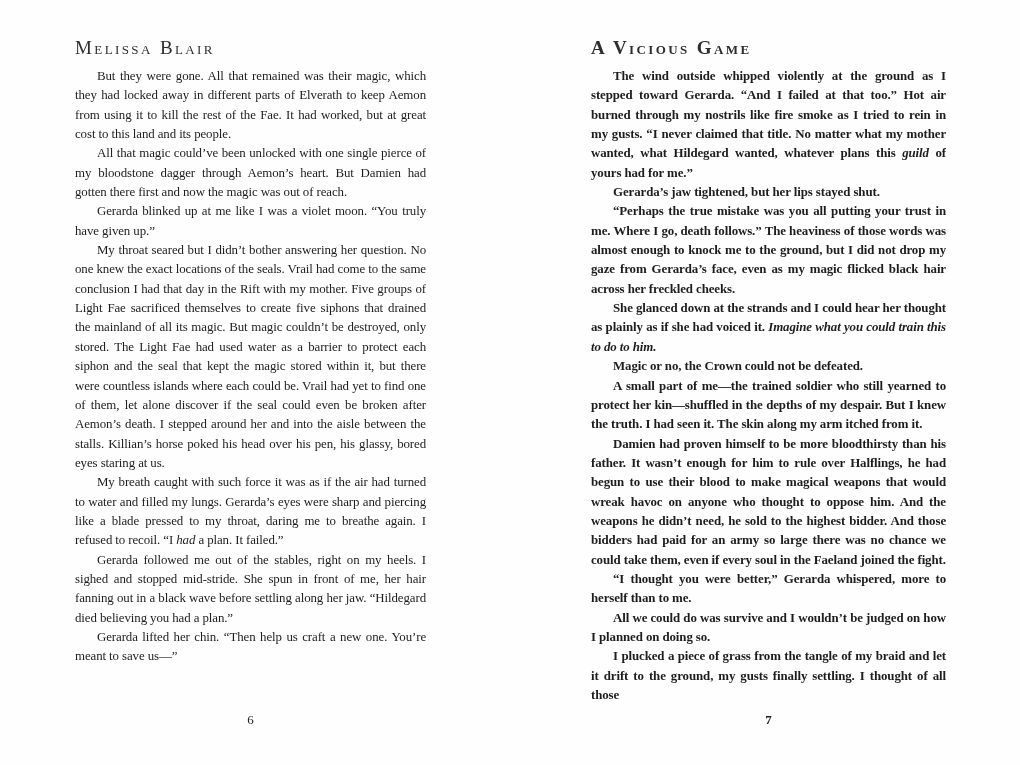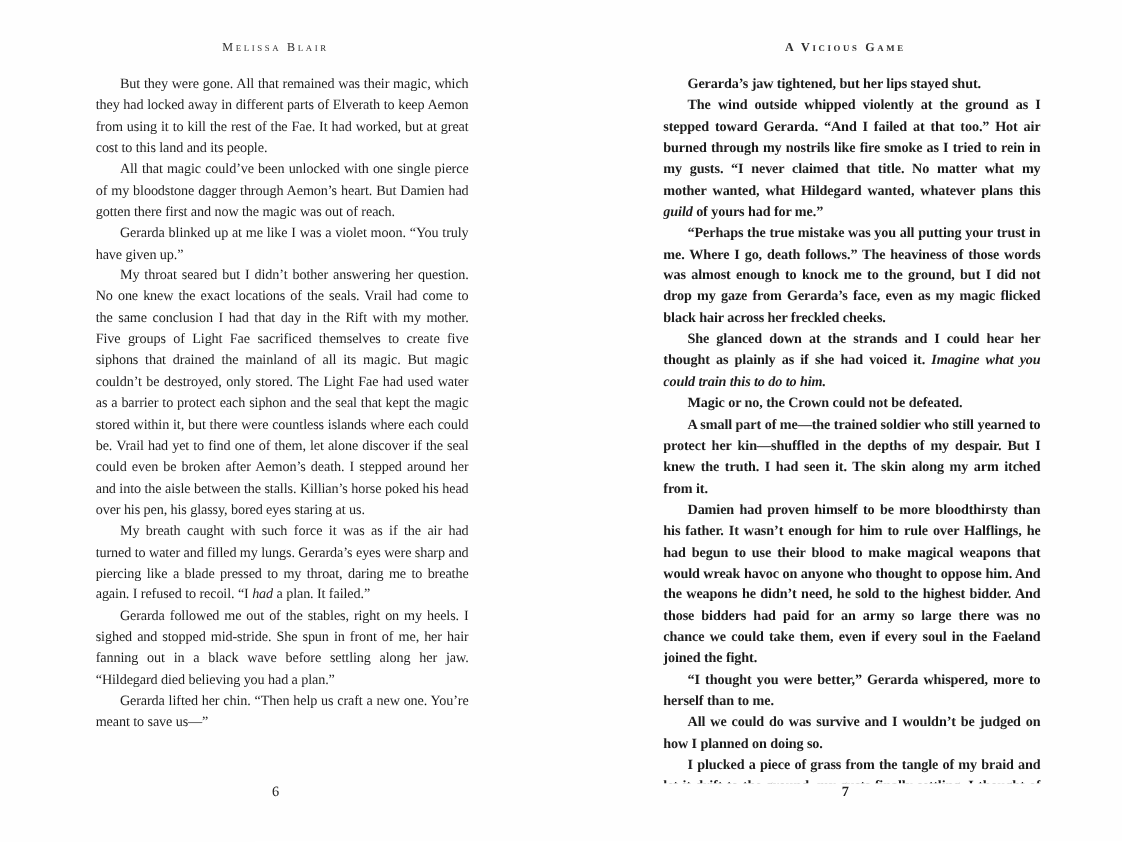--- a/index.html
+++ b/index.html
@@ -21,39 +21,38 @@
     height: 765px;
   }
   .page.left  { left: 75px;  width: 351px; }
   .page.right { left: 591px; width: 355px; font-weight: bold; }
 
   .running-head {
     position: absolute;
     top: 37px;
     left: 0;
     width: 100%;
-    text-align: center;
+    text-align: left;
     font-variant: small-caps;
-    font-size: 11px;
+    font-size: 19px;
     letter-spacing: 2.4px;
     color: #2e2e2e;
   }
 
   .page-body {
     position: absolute;
     top: 67px;
     left: 0;
     right: 0;
     height: 645px;
     overflow: hidden;
     font-size: 12.9px;
     line-height: 19.35px;
     letter-spacing: -0.1px;
     color: #1d1d1d;
-    margin-left: 12px;
   }
   .page-body p {
     margin: 0;
     text-indent: 22px;
     text-align: justify;
   }
   .page-body em {
     font-style: italic;
   }
 
@@ -82,22 +81,22 @@
         <p>My breath caught with such force it was as if the air had turned to water and filled my lungs. Gerarda’s eyes were sharp and piercing like a blade pressed to my throat, daring me to breathe again. I refused to recoil. “I <em>had</em> a plan. It failed.”</p>
         <p>Gerarda followed me out of the stables, right on my heels. I sighed and stopped mid-stride. She spun in front of me, her hair fanning out in a black wave before settling along her jaw. “Hildegard died believing you had a plan.”</p>
         <p>Gerarda lifted her chin. “Then help us craft a new one. You’re meant to save us—”</p>
       </div>
     <div class="folio">6</div>
   </section>
 
   <section class="page right">
     <header class="running-head">A Vicious Game</header>
     <div class="page-body">
+        <p>The wind outside whipped violently at the ground as I stepped toward Gerarda. “And I failed at that too.” Hot air burned through my nostrils like fire smoke as I tried to rein in my gusts. “I never claimed that title. No matter what my mother wanted, what Hildegard wanted, whatever plans this <em>guild</em> of yours had for me.”</p>
         <p>Gerarda’s jaw tightened, but her lips stayed shut.</p>
-        <p>The wind outside whipped violently at the ground as I stepped toward Gerarda. “And I failed at that too.” Hot air burned through my nostrils like fire smoke as I tried to rein in my gusts. “I never claimed that title. No matter what my mother wanted, what Hildegard wanted, whatever plans this <em>guild</em> of yours had for me.”</p>
         <p>“Perhaps the true mistake was you all putting your trust in me. Where I go, death follows.” The heaviness of those words was almost enough to knock me to the ground, but I did not drop my gaze from Gerarda’s face, even as my magic flicked black hair across her freckled cheeks.</p>
         <p>She glanced down at the strands and I could hear her thought as plainly as if she had voiced it. <em>Imagine what you could train this to do to him.</em></p>
         <p>Magic or no, the Crown could not be defeated.</p>
         <p>A small part of me—the trained soldier who still yearned to protect her kin—shuffled in the depths of my despair. But I knew the truth. I had seen it. The skin along my arm itched from it.</p>
         <p>Damien had proven himself to be more bloodthirsty than his father. It wasn’t enough for him to rule over Halflings, he had begun to use their blood to make magical weapons that would wreak havoc on anyone who thought to oppose him. And the weapons he didn’t need, he sold to the highest bidder. And those bidders had paid for an army so large there was no chance we could take them, even if every soul in the Faeland joined the fight.</p>
         <p>“I thought you were better,” Gerarda whispered, more to herself than to me.</p>
         <p>All we could do was survive and I wouldn’t be judged on how I planned on doing so.</p>
         <p>I plucked a piece of grass from the tangle of my braid and let it drift to the ground, my gusts finally settling. I thought of all those</p>
       </div>
     <div class="folio">7</div>

